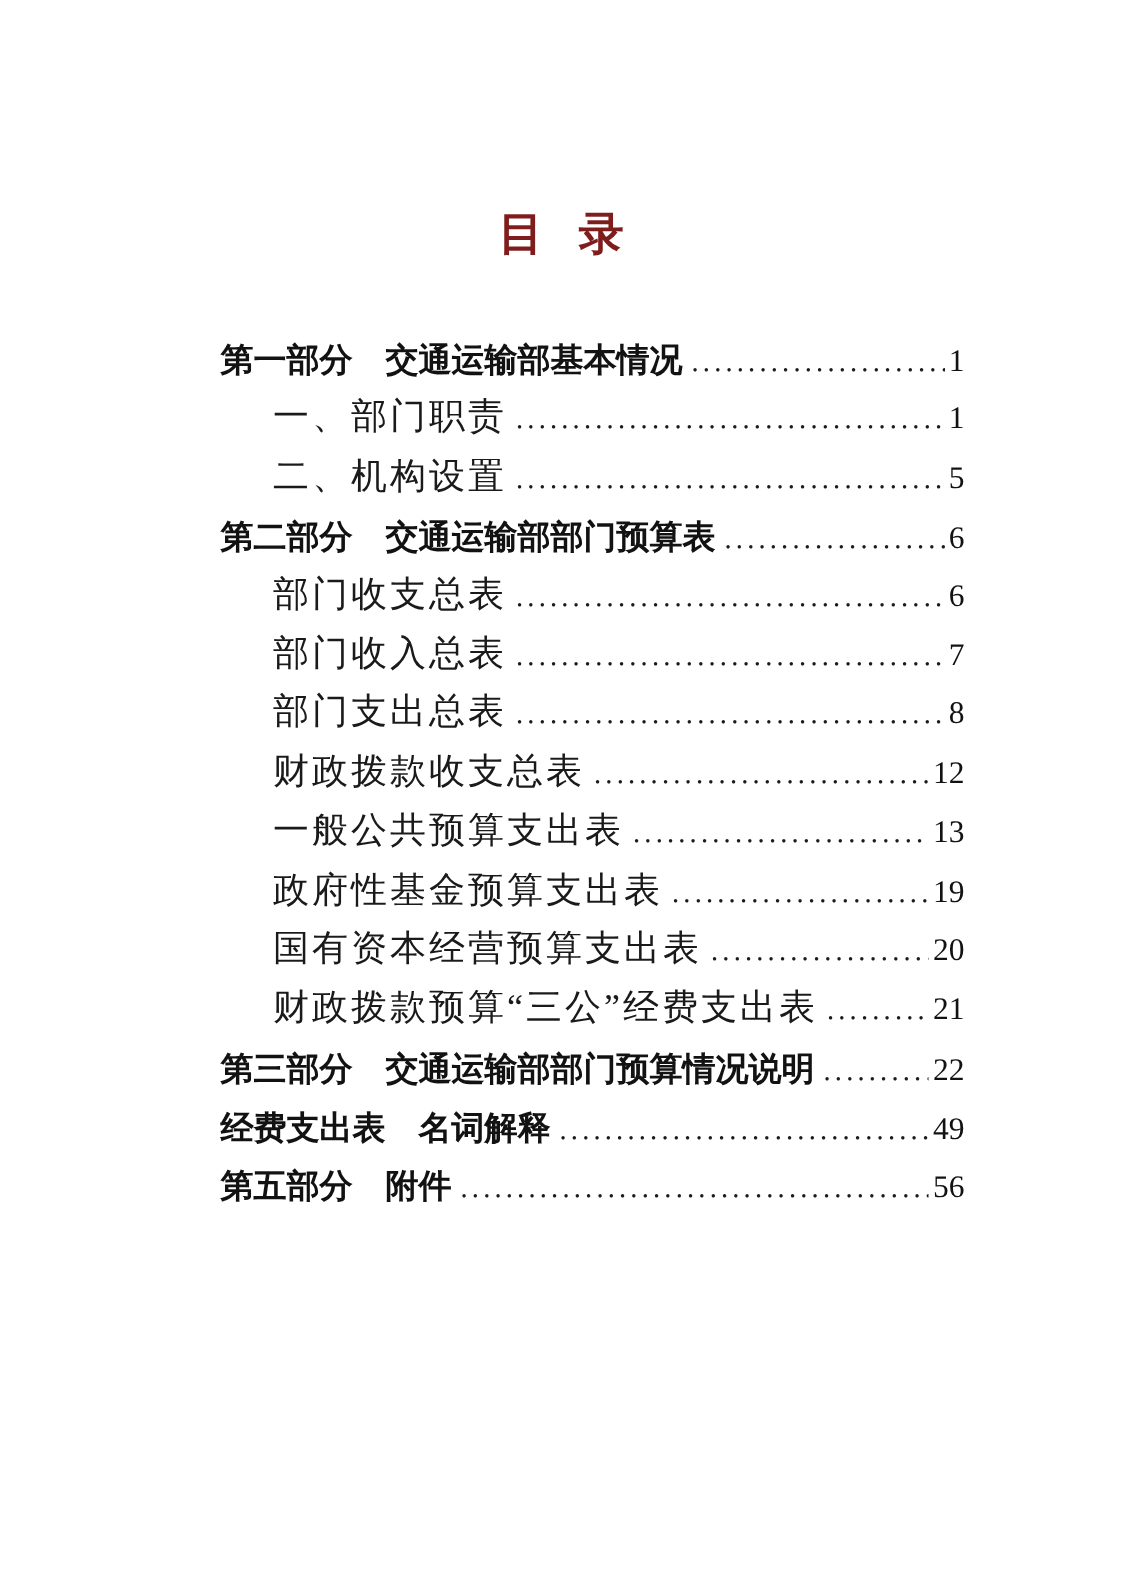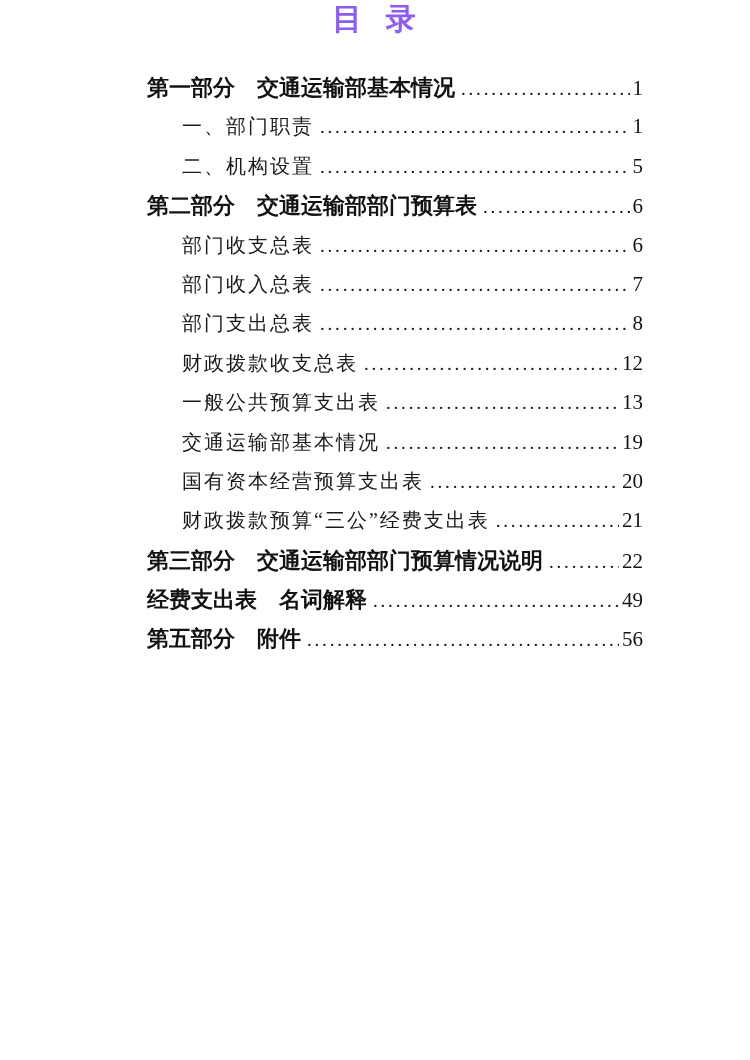--- a/index.html
+++ b/index.html
@@ -6,50 +6,51 @@
   .doc-page {
     position: relative;
     width: 750px;
     height: 1060px;
     background: #ffffff;
     overflow: hidden;
     color: #161616;
     font-family: "Liberation Serif", serif;
   }
   .doc-title {
+    margin-top: 138px;
     text-align: center;
     font-family: "Liberation Serif", serif;
     font-size: 30px;
     font-weight: 700;
     line-height: 38px;
     letter-spacing: 2px;
     word-spacing: 12px;
-    color: #8b5cf6;
+    color: #7f1d1d;
   }
   .toc {
-    margin: 30px 107px 0 147px;
+    margin: 44px 107px 0 147px;
   }
   .toc-row {
     display: flex;
     align-items: baseline;
     height: 39.4px;
     line-height: 39.4px;
   }
   .toc-row .label { white-space: nowrap; }
   .toc-row.part .label {
     font-family: "Liberation Sans", sans-serif;
     font-weight: 700;
     font-size: 22px;
     color: #121212;
   }
   .toc-row.sub { padding-left: 35px; }
   .toc-row.sub .label {
     font-family: "Liberation Serif", serif;
     font-weight: 400;
-    font-size: 20px;
+    font-size: 24px;
     letter-spacing: 2px;
     color: #1a1a1a;
   }
   .leader {
     flex: 1 1 auto;
     overflow: hidden;
     white-space: nowrap;
     margin: 0 3px 0 6px;
     font-family: "Liberation Serif", serif;
     font-weight: 400;
@@ -127,21 +128,21 @@
     </div>
 
     <div class="toc-row sub">
       <span class="label">一般公共预算支出表</span>
       <span class="leader"></span>
       <span class="page-num">13</span>
     </div>
 
 
     <div class="toc-row sub">
-      <span class="label">交通运输部基本情况</span>
+      <span class="label">政府性基金预算支出表</span>
       <span class="leader"></span>
       <span class="page-num">19</span>
     </div>
 
     <div class="toc-row sub">
       <span class="label">国有资本经营预算支出表</span>
       <span class="leader"></span>
       <span class="page-num">20</span>
     </div>
 

